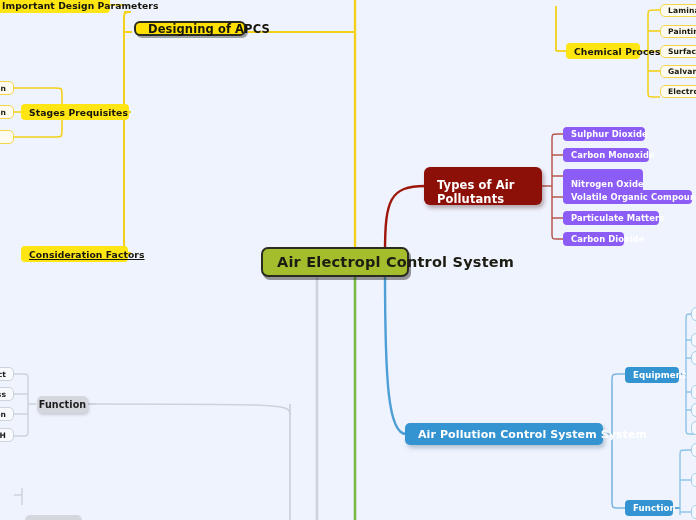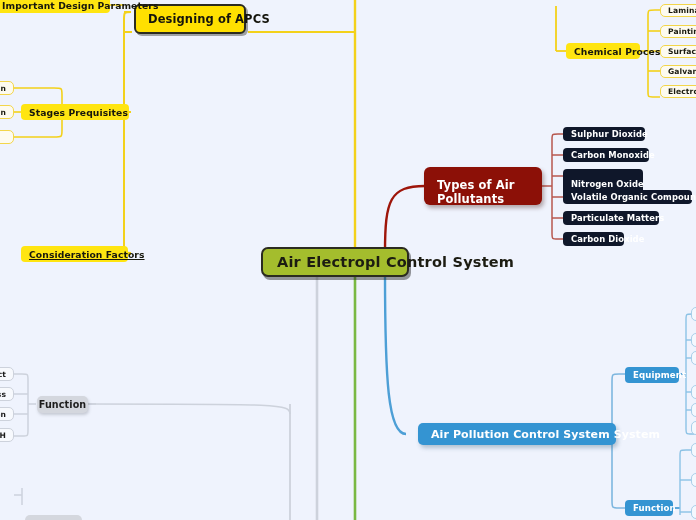--- a/index.html
+++ b/index.html
@@ -86,21 +86,21 @@
     border: none;
     border-radius: 6px;
     font-size: 11.5px;
     padding: 0 13px;
     box-shadow: 2px 3px 4px rgba(60,20,15,0.35);
     display: block;
     line-height: 1.25;
     padding-top: 11px;
   }
   .node.red-sub {
-    background: #0f172a;
+    background: #8b5cf6;
     color: #ffffff;
     border-radius: 4px;
     font-size: 8.4px;
     padding: 0 8px;
   }
 
   
   .node.blue-main {
     background: #3494d2;
     color: #ffffff;
@@ -237,21 +237,21 @@
     <path d="M 28 394 L 14 394" stroke="#cdd2dc" stroke-width="1.5" fill="none"></path>
     <path d="M 28 414 L 14 414" stroke="#cdd2dc" stroke-width="1.5" fill="none"></path>
     <path d="M 28 430 C 28 436 28 436 22 436 L 14 436" stroke="#cdd2dc" stroke-width="1.5" fill="none"></path>
 
     <path d="M 14 495 L 22 495" stroke="#cdd2dc" stroke-width="1.5" fill="none"></path>
     <path d="M 22 488 L 22 505" stroke="#cdd2dc" stroke-width="1.5" fill="none"></path>
   </svg>
 
   <div class="node root" style="left:261px; top:247px; width:148px; height:30px;">Air Electropl Control System</div>
 
-  <div class="node yellow-main" style="left:134px; top:4px; width:112px; height:30px;">Designing of APCS</div>
+  <div class="node yellow-main" style="left:134px; top:21px; width:112px; height:15px;">Designing of APCS</div>
 
   <div class="node yellow-sub" style="left:-6px; top:-3px; width:116px; height:16px;">Important Design Parameters</div>
 
   <div class="node yellow-sub" style="left:21px; top:104px; width:108px; height:16px;">Stages Prequisites</div>
 
   <div class="node yellow-sub" style="left:21px; top:246px; width:107px; height:16px;text-decoration:underline;">Consideration Factors</div>
 
   <div class="node yellow-leaf" style="left:-12px; top:81px; width:26px; height:14px; justify-content:flex-end;">n</div>
   <div class="node yellow-leaf" style="left:-12px; top:105px; width:26px; height:14px; justify-content:flex-end;">n</div>
   <div class="node yellow-leaf" style="left:-12px; top:130px; width:26px; height:14px; justify-content:flex-end;"></div>
@@ -269,21 +269,21 @@
     <div>Pollutants</div>
   </div>
 
   <div class="node red-sub" style="left:563px; top:127px; width:82px; height:14px;">Sulphur Dioxide</div>
   <div class="node red-sub" style="left:563px; top:148px; width:86px; height:14px;">Carbon Monoxide</div>
   <div class="node red-sub" style="left:563px; top:169px; width:80px; height:30px;">Nitrogen Oxide</div>
   <div class="node red-sub" style="left:563px; top:190px; width:129px; height:14px;">Volatile Organic Compounds</div>
   <div class="node red-sub" style="left:563px; top:211px; width:96px; height:14px;">Particulate Matters</div>
   <div class="node red-sub" style="left:563px; top:232px; width:61px; height:14px;">Carbon Dioxide</div>
 
-  <div class="node blue-main" style="left:405px; top:423px; width:198px; height:22px;margin-left:13px;">Air Pollution Control System System</div>
+  <div class="node blue-main" style="left:405px; top:423px; width:198px; height:22px;">Air Pollution Control System System</div>
 
   <div class="node blue-sub" style="left:625px; top:367px; width:54px; height:16px;">Equipment</div>
 
   <div class="node blue-sub" style="left:625px; top:500px; width:48px; height:16px;">Function</div>
 
   <div class="node blue-leaf" style="left:691px; top:307px; width:30px; height:14px;"></div>
   <div class="node blue-leaf" style="left:691px; top:333px; width:30px; height:14px;"></div>
   <div class="node blue-leaf" style="left:691px; top:351px; width:30px; height:14px;"></div>
   <div class="node blue-leaf" style="left:691px; top:385px; width:30px; height:14px;"></div>
   <div class="node blue-leaf" style="left:691px; top:403px; width:30px; height:14px;"></div>

